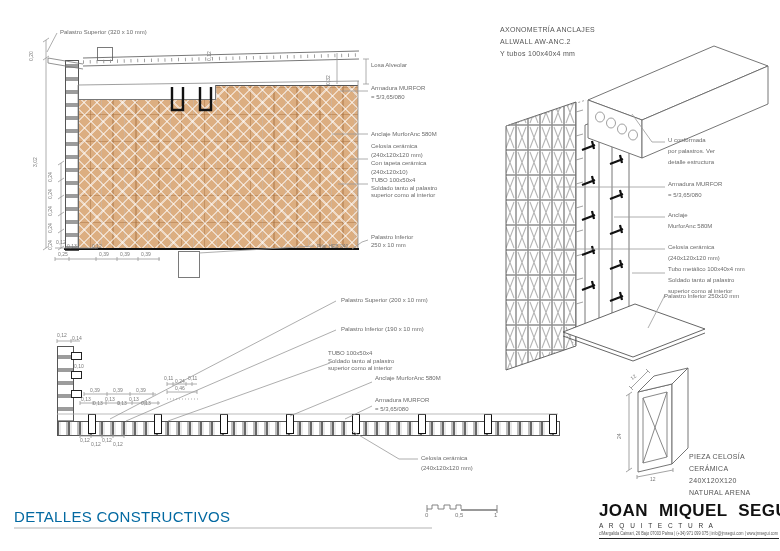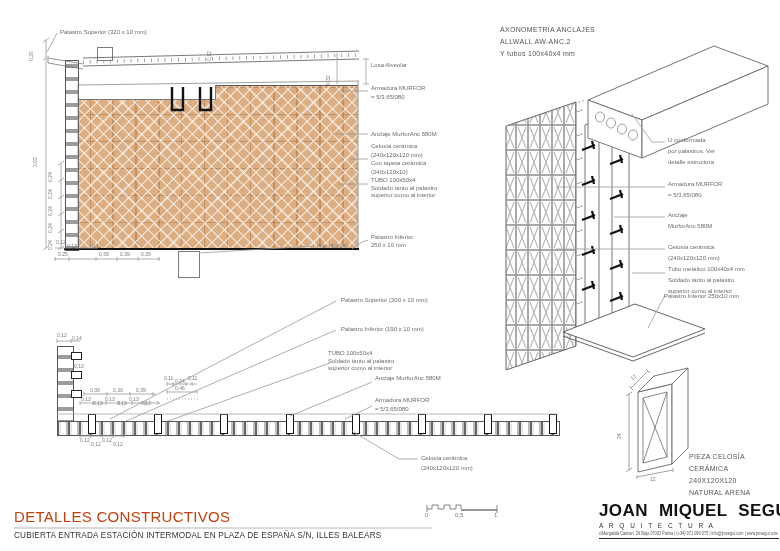--- a/index.html
+++ b/index.html
@@ -20,21 +20,21 @@
     repeating-linear-gradient(0deg, rgba(166,112,64,.45) 0 1px, transparent 1px 27px),
     repeating-linear-gradient(90deg, rgba(255,255,255,.75) 0 1px, transparent 1px 23px);
     border-top:1px solid #555;}
   .stripv{background:repeating-linear-gradient(0deg,#9c9c9c 0 4px,#ffffff 4px 13px);
     border:0.8px solid #555;}
   .striph{background:repeating-linear-gradient(90deg,#666 0 1px,#e9e9e9 1px 3px,#fff 3px 8px,#bdbdbd 8px 10px,#666 10px 11px);
     border:0.8px solid #555;}
   .tube{position:absolute;border:1.3px solid #111;background:#fff;}
   .tab{position:absolute;border:1.1px solid #222;background:#fff;}
   .rectline{position:absolute;border:0.9px solid #7a7a7a;background:#fff;}
-  .foot-title{position:absolute;font-size:15px;letter-spacing:.3px;color:#c2410c;}
+  .foot-title{position:absolute;font-size:15px;letter-spacing:.3px;color:#0369a1;}
   .foot-sub{position:absolute;font-size:8.2px;color:#333;letter-spacing:.2px;}
   .firm{position:absolute;left:599px;top:501px;width:180px;}
   .firm-name{font-size:17px;font-weight:bold;letter-spacing:.4px;word-spacing:6px;color:#111;white-space:nowrap;}
   .firm-sub{font-size:6.5px;letter-spacing:2px;color:#333;white-space:nowrap;margin-top:1px;}
   .firm-addr-wrap{border-bottom:1px solid #222;padding-bottom:2px;margin-top:1px;}
   .firm-addr{font-size:5px;color:#555;white-space:nowrap;transform:scaleX(.78);transform-origin:0 0;}
   svg{position:absolute;left:0;top:0;pointer-events:none;}
 </style>
 </head>
 <body>
@@ -249,21 +249,20 @@
 NATURAL ARENA</div>
   <div class="dim rot40" style="left:633px;top:376px;">12</div>
   <div class="dim rot" style="left:622px;top:434px;">24</div>
   <div class="dim" style="left:650px;top:477px;">12</div>
 
   <div class="dim" style="left:425px;top:513px;font-size:6px;">0</div>
   <div class="dim" style="left:455px;top:513px;font-size:6px;">0,5</div>
   <div class="dim" style="left:494px;top:513px;font-size:6px;">1</div>
 
   <div class="foot-title" style="left:14px;top:508px;">DETALLES CONSTRUCTIVOS</div>
-  <div class="foot-sub" style="left:14px;top:531px;">CUBIERTA ENTRADA ESTACIÓN INTERMODAL EN PLAZA DE ESPAÑA S/N, ILLES BALEARS</div>
 
   <div class="firm">
     <div class="firm-name">JOAN MIQUEL SEGUI</div>
     <div class="firm-sub">A R Q U I T E C T U R A</div>
     <div class="firm-addr-wrap">
       <div class="firm-addr">c/Margalida Caimari, 26 Bajo 07003 Palma  |  (+34) 971 099 075  |  info@jmsegui.com  |  www.jmsegui.com</div>
     </div>
   </div>
 
 </div>

